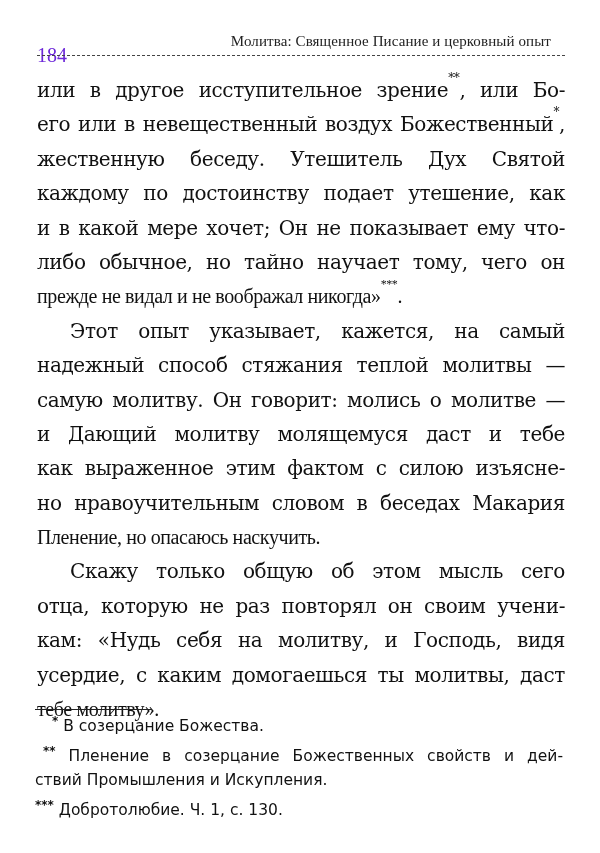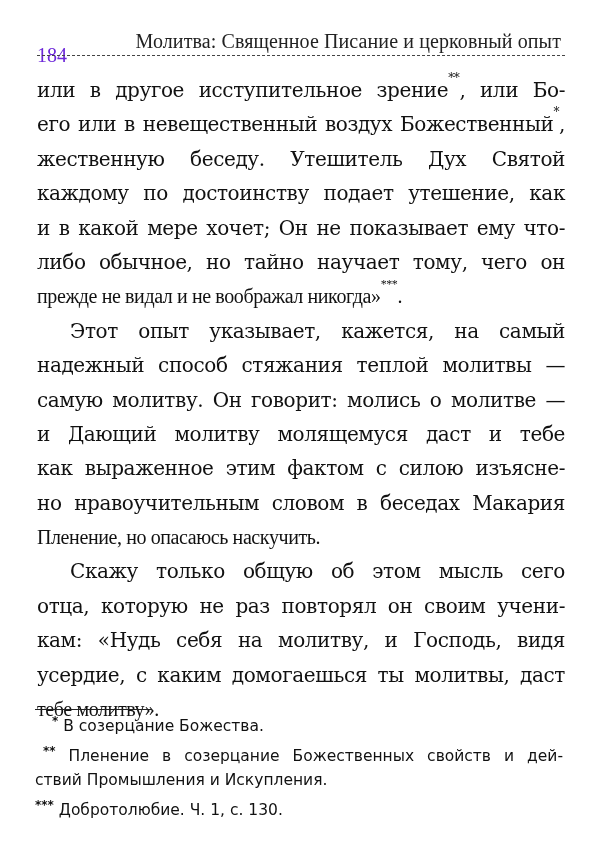--- a/index.html
+++ b/index.html
@@ -25,23 +25,23 @@
     .page-number {
       position: absolute;
       left: 0;
       top: 15px;
       font-size: 20px;
       line-height: 24px;
       color: #6d28d9;
     }
     .running-title {
       position: absolute;
-      right: 4px;
+      right: 14px;
       top: 3px;
-      font-size: 20px;
+      font-size: 15px;
       line-height: 20px;
       color: #222;
       letter-spacing: 0.1px;
     }
     .header-rule {
       position: absolute;
       left: 37px;
       top: 55px;
       width: 528px;
       height: 0;

